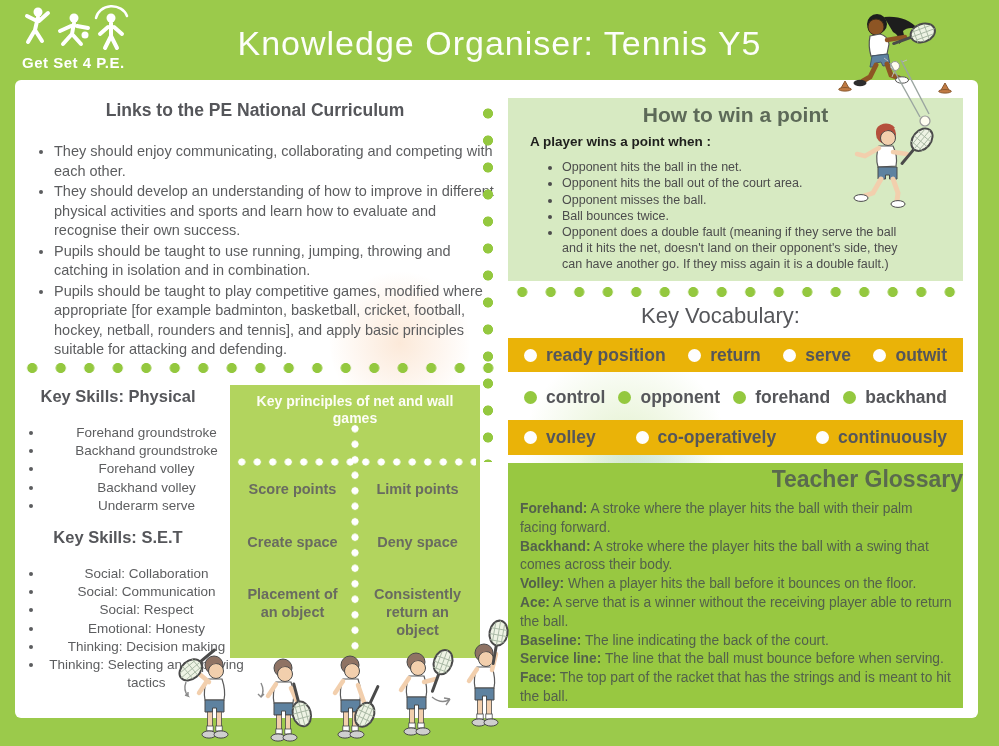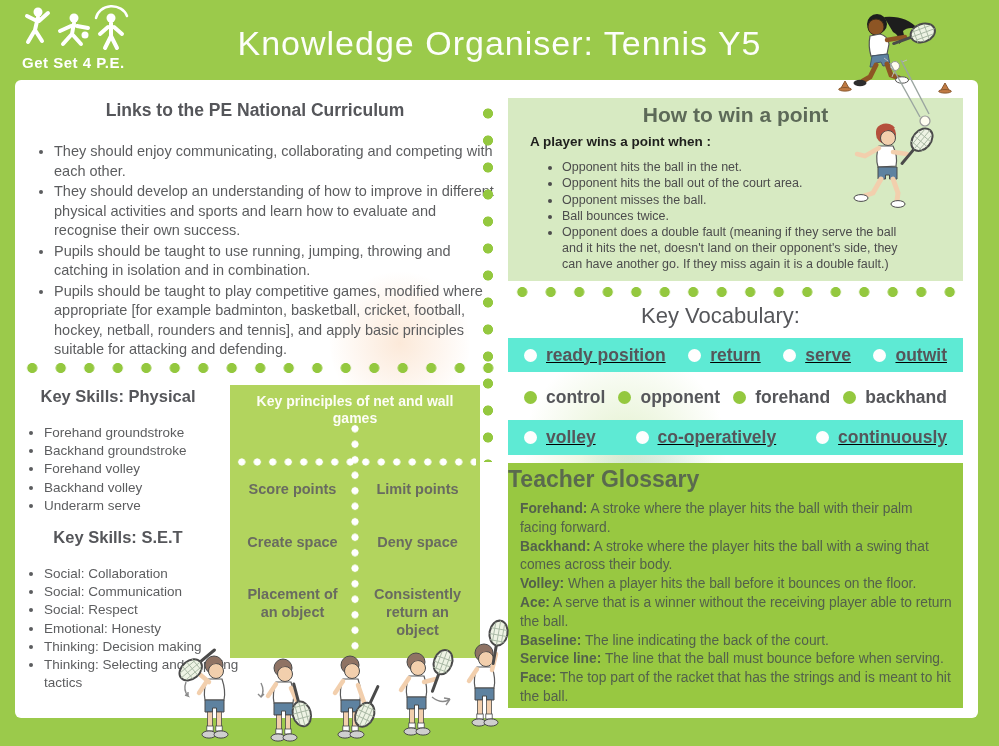--- a/index.html
+++ b/index.html
@@ -25,21 +25,21 @@
   
   .curr-title{position:absolute;left:25px;top:100px;width:460px;margin:0;text-align:center;
     color:#55565a;font-size:17.5px;font-weight:bold;}
   .curr-list{position:absolute;left:38px;top:142px;width:445px;margin:0;padding-left:16px;
     color:#5c5d5f;font-size:14.5px;line-height:19.5px;}
   .curr-list li{margin-bottom:1px;}
 
   .skills-title{position:absolute;margin:0;text-align:center;color:#55565a;font-size:16.5px;font-weight:bold;width:200px;left:18px;}
   .skills-phys-title{top:387px;}
   .skills-set-title{top:528px;}
-  .skills-list{position:absolute;margin:0;padding-left:16px;color:#5c5d5f;font-size:13.5px;line-height:18.2px;width:205px;left:28px;}
+  .skills-list{position:absolute;margin:0;padding-left:16px;color:#5c5d5f;font-size:13.5px;line-height:18.2px;width:205px;left:28px;text-align:center;}
   .skills-phys-list{top:424px;}
   .skills-set-list{top:565px;}
 
   
   .gdots-h{position:absolute;height:12px;background-image:radial-gradient(circle,#94c83f 4.7px,rgba(0,0,0,0) 5.4px);
     background-size:28.5px 12px;background-repeat:repeat-x;background-position:left center;}
   .gdots-left{left:18px;top:362px;width:482px;}
   .gdots-right{left:508px;top:286px;width:452px;}
   .gdots-v{position:absolute;width:12px;background-image:radial-gradient(circle,#94c83f 4.7px,rgba(0,0,0,0) 5.4px);
     background-size:12px 27px;background-repeat:repeat-y;left:482px;top:100px;height:362px;}
@@ -66,30 +66,30 @@
   .howto-sub{position:absolute;left:22px;top:36px;margin:0;color:#1f1f1d;font-size:13.5px;font-weight:bold;}
   .howto-list{position:absolute;left:40px;top:62px;width:340px;margin:0;padding-left:14px;
     color:#4c4c4c;font-size:12.5px;line-height:15.8px;}
   .howto-list li{margin-bottom:.5px;}
 
   
   .vocab-title{position:absolute;left:493px;top:303px;width:455px;margin:0;text-align:center;
     color:#55565a;font-size:22px;font-weight:normal;}
   .vrow{position:absolute;left:508px;width:455px;height:34px;display:flex;align-items:center;
     justify-content:space-between;padding:0 16px;box-sizing:border-box;}
-  .vband{background:#5eead4;text-decoration:underline;}
+  .vband{background:#eab308;}
   .vrow1{top:338px;}  .vrow2{top:380px;}  .vrow3{top:420px;height:35px;}
   .vword{display:flex;align-items:center;gap:9px;color:#55565a;font-size:17.5px;font-weight:bold;}
   .vdot{width:13px;height:13px;border-radius:50%;flex:0 0 auto;}
   .vdot-white{background:#fefefe;}
   .vdot-green{background:#94c83f;}
 
   
   .glossary{position:absolute;left:508px;top:463px;width:455px;height:245px;background:#98c841;}
-  .glossary-title{position:absolute;left:0;top:3px;width:100%;margin:0;text-align:left;
+  .glossary-title{position:absolute;left:0;top:3px;width:100%;margin:0;text-align:right;
     color:#5a6a4e;font-size:23px;font-weight:bold;}
   .glossary-body{position:absolute;left:12px;top:37px;width:433px;color:#53614b;font-size:13.8px;line-height:18.8px;}
   .gterm{font-weight:bold;}
 
   
   .ill{position:absolute;}
   svg{display:block;overflow:visible;}
 </style>
 </head>
 <body>

